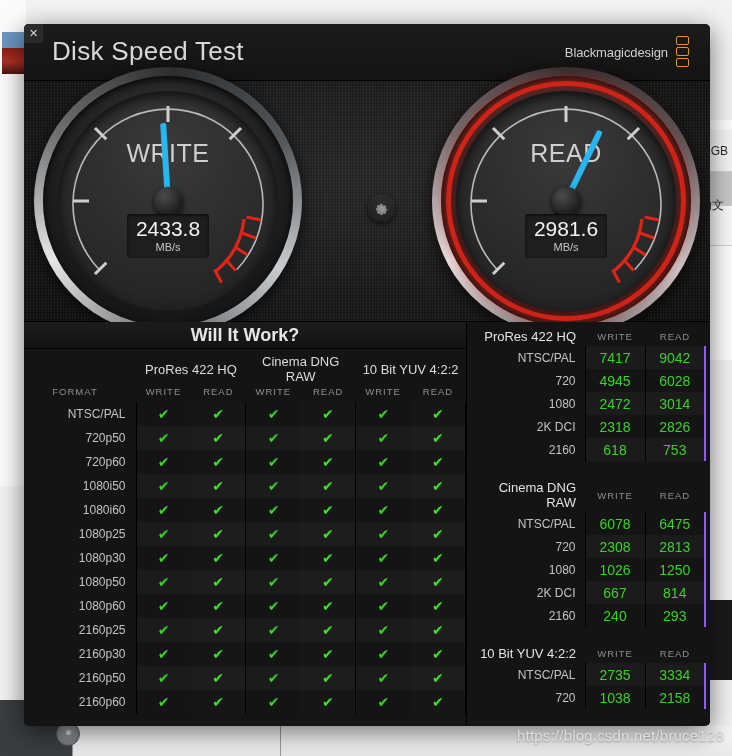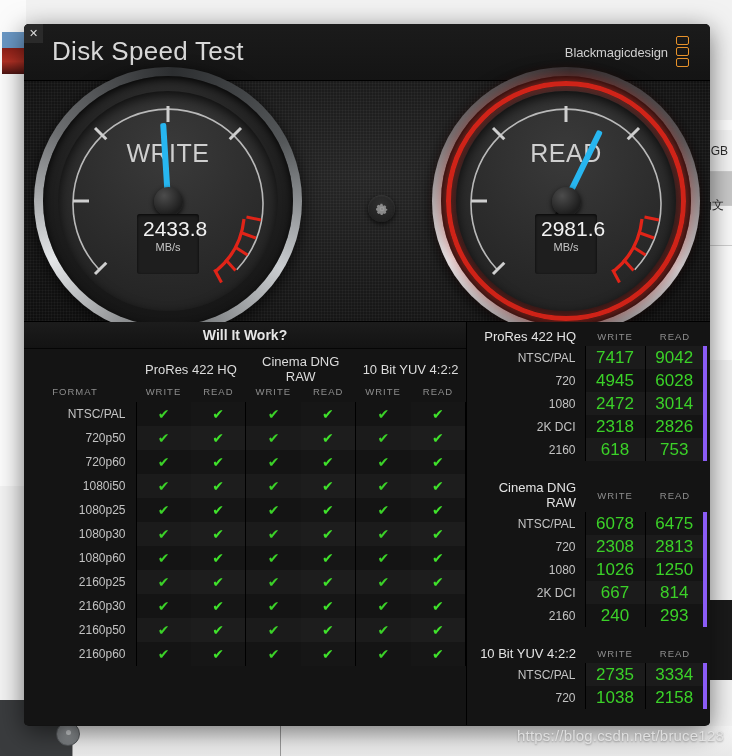--- a/index.html
+++ b/index.html
@@ -160,24 +160,24 @@
     width: 9px; height: 32px; margin-left: -4.5px;
     background: #151515; transform-origin: 50% 0%; border-radius: 0 0 3px 3px;
   }
   .hub {
     position: absolute; left: 50%; top: 50%; width: 29px; height: 29px;
     margin: -14.5px 0 0 -14.5px; border-radius: 50%;
     background: radial-gradient(circle at 35% 30%, #4c4c4c, #1d1d1d 70%);
     box-shadow: 0 2px 5px rgba(0,0,0,.8);
   }
   .readout {
-    position: absolute; left: 50%; top: 56%; width: 62px;
+    position: absolute; left: 50%; top: 56%; width: 82px;
     transform: translateX(-50%);
     background: #1e1e1e; border-radius: 3px;
-    padding: 4px 6px 21px; text-align: center;
+    padding: 4px 6px 5px; text-align: center;
     box-shadow: inset 0 1px 3px rgba(0,0,0,.8);
   }
   .readout .val { font-size: 21px; color: #f2f2f2; font-weight: 400; line-height: 1.05; }
   .readout .unit { font-size: 11px; color: #c6c6c6; margin-top: 1px; }
 
   
   .gear {
     position: absolute; left: 344px; top: 114px; width: 27px; height: 27px;
     border-radius: 50%;
     background: radial-gradient(circle at 50% 35%, #303030, #1c1c1c);
@@ -206,21 +206,21 @@
   .start-face .l1 { font-size: 9.5px; color: #cdcdcd; font-weight: bold; letter-spacing: .6px; }
   .start-face .l2 { font-size: 20px; color: #f4f4f4; font-weight: bold; letter-spacing: .4px; line-height: 1.1; }
 
   
   .lower { position: relative; height: 403px; display: flex; }
   .panel-left { width: 443px; background: #141414; border-right: 1px solid #000; }
   .panel-right { flex: 1; background: #141414; }
 
   .panel-head {
     height: 27px; line-height: 27px; text-align: center;
-    font-size: 14px; font-weight: bold; color: #e6e6e6;
+    font-size: 18px; font-weight: bold; color: #e6e6e6;
     background: linear-gradient(#1c1c1c, #131313);
     border-bottom: 1px solid #050505;
   }
 
   
   table { border-collapse: collapse; width: 100%; }
   .wiw { table-layout: fixed; }
   .wiw col.c-format { width: 112px; }
   .wiw th.grp {
     font-size: 13px; color: #dcdcdc; font-weight: 400; padding: 5px 0 0;
@@ -242,22 +242,22 @@
   .wiw tbody tr td.chk.alt2 { filter: brightness(1.08); }
 
   
   .hf { table-layout: fixed; font-size: 12px; }
   .hf col.c-name { width: 118px; }
   .hf col.c-w { width: 60px; }
   .hf col.c-r { width: 60px; }
   .hf .grp-name { color: #e3e3e3; font-size: 13px; text-align: right; padding: 7px 9px 2px 0; }
   .hf .grp-sub { color: #8e8e8e; font-size: 9.5px; letter-spacing: 1px; text-align: center; padding: 7px 0 2px; }
   .hf .rname { color: #c3c3c3; text-align: right; padding-right: 9px; border-right: 1px solid #000; }
-  .hf .num { color: #3bd128; text-align: center; font-size: 17px; }
-  .hf .num.read { border-left: 1px solid #000; border-right: 4px solid #8b5cf6; }
+  .hf .num { color: #3bd128; text-align: center; font-size: 14px; }
+  .hf .num.read { border-left: 1px solid #000; border-right: 2px solid #8b5cf6; }
   .hf tbody tr { height: 23px; }
   .hf tbody tr:nth-child(even) .num { background: #1b1b1b; }
   .hf tbody tr.spacer { height: 12px; }
   .hf tbody tr.spacer td { background: transparent !important; border: none; }
 </style>
 </head>
 <body>
 
 <div id="desktop">
   <div class="bg-left-white"></div>
@@ -435,30 +435,48 @@
             <tr>
               <td class="fmt">1080i50</td>
               <td class="chk">✔</td>
               <td class="chk alt2 sep">✔</td>
               <td class="chk">✔</td>
               <td class="chk alt2 sep">✔</td>
               <td class="chk">✔</td>
               <td class="chk alt2 sep">✔</td>
             </tr>
             <tr>
+              <td class="fmt">1080i60</td>
+              <td class="chk">✔</td>
+              <td class="chk alt2 sep">✔</td>
+              <td class="chk">✔</td>
+              <td class="chk alt2 sep">✔</td>
+              <td class="chk">✔</td>
+              <td class="chk alt2 sep">✔</td>
+            </tr>
+            <tr>
               <td class="fmt">1080p25</td>
               <td class="chk">✔</td>
               <td class="chk alt2 sep">✔</td>
               <td class="chk">✔</td>
               <td class="chk alt2 sep">✔</td>
               <td class="chk">✔</td>
               <td class="chk alt2 sep">✔</td>
             </tr>
             <tr>
               <td class="fmt">1080p30</td>
+              <td class="chk">✔</td>
+              <td class="chk alt2 sep">✔</td>
+              <td class="chk">✔</td>
+              <td class="chk alt2 sep">✔</td>
+              <td class="chk">✔</td>
+              <td class="chk alt2 sep">✔</td>
+            </tr>
+            <tr>
+              <td class="fmt">1080p50</td>
               <td class="chk">✔</td>
               <td class="chk alt2 sep">✔</td>
               <td class="chk">✔</td>
               <td class="chk alt2 sep">✔</td>
               <td class="chk">✔</td>
               <td class="chk alt2 sep">✔</td>
             </tr>
             <tr>
               <td class="fmt">1080p60</td>
               <td class="chk">✔</td>

